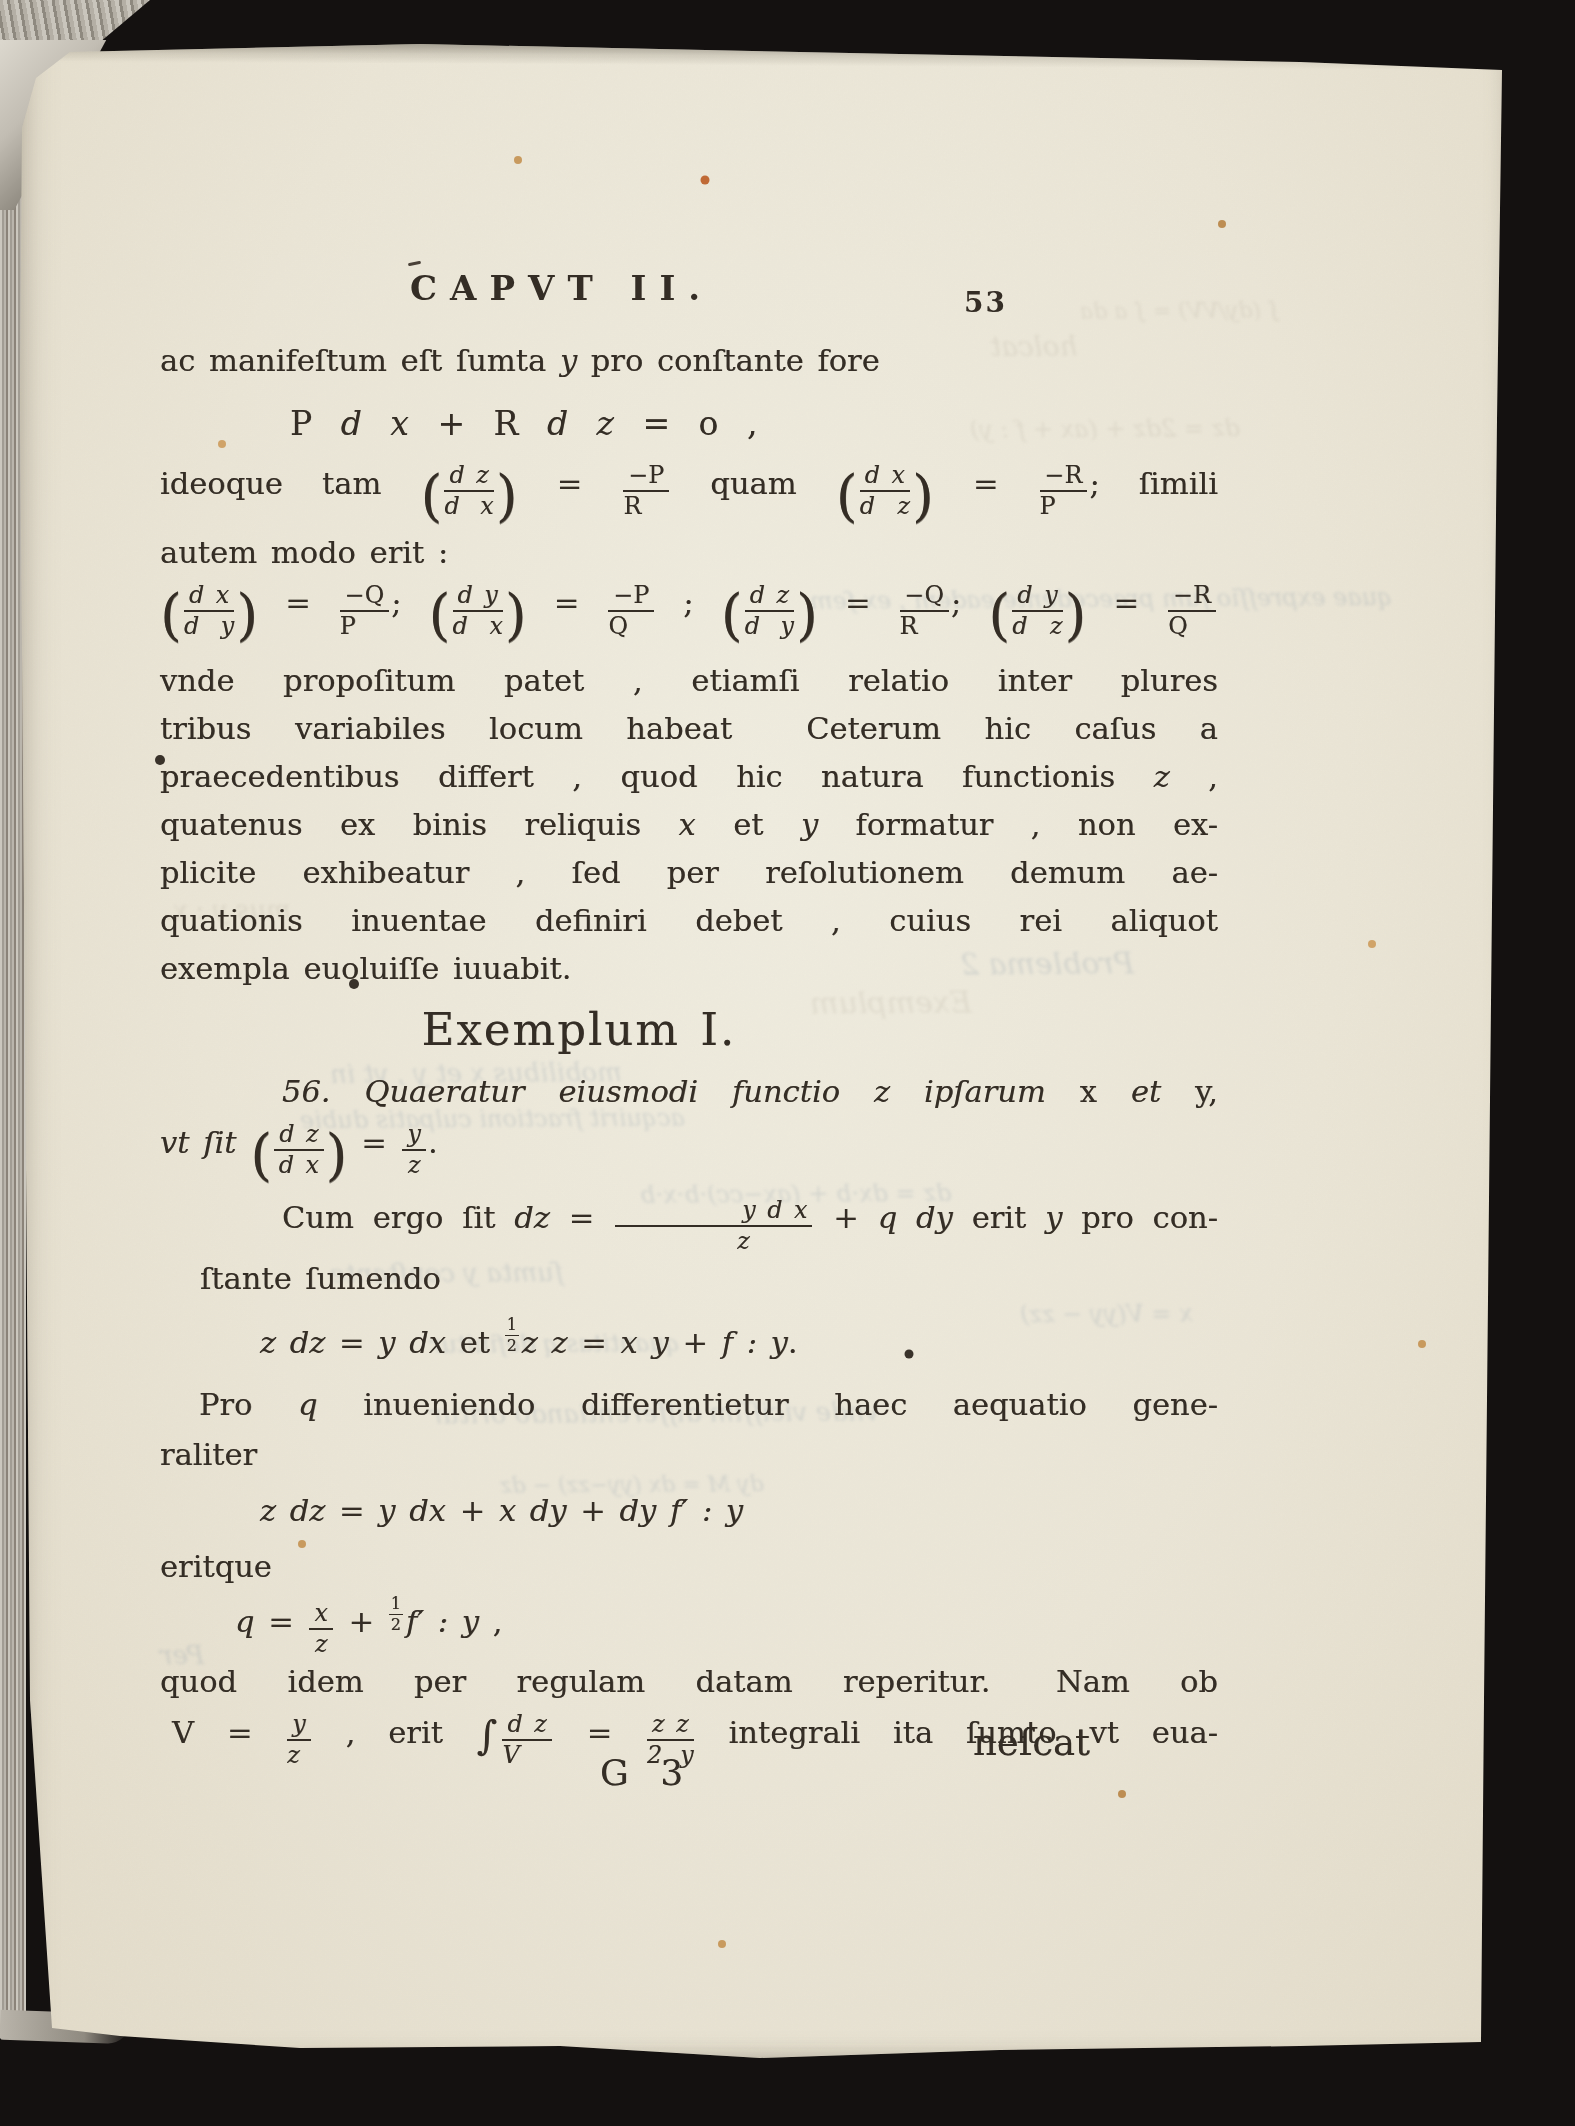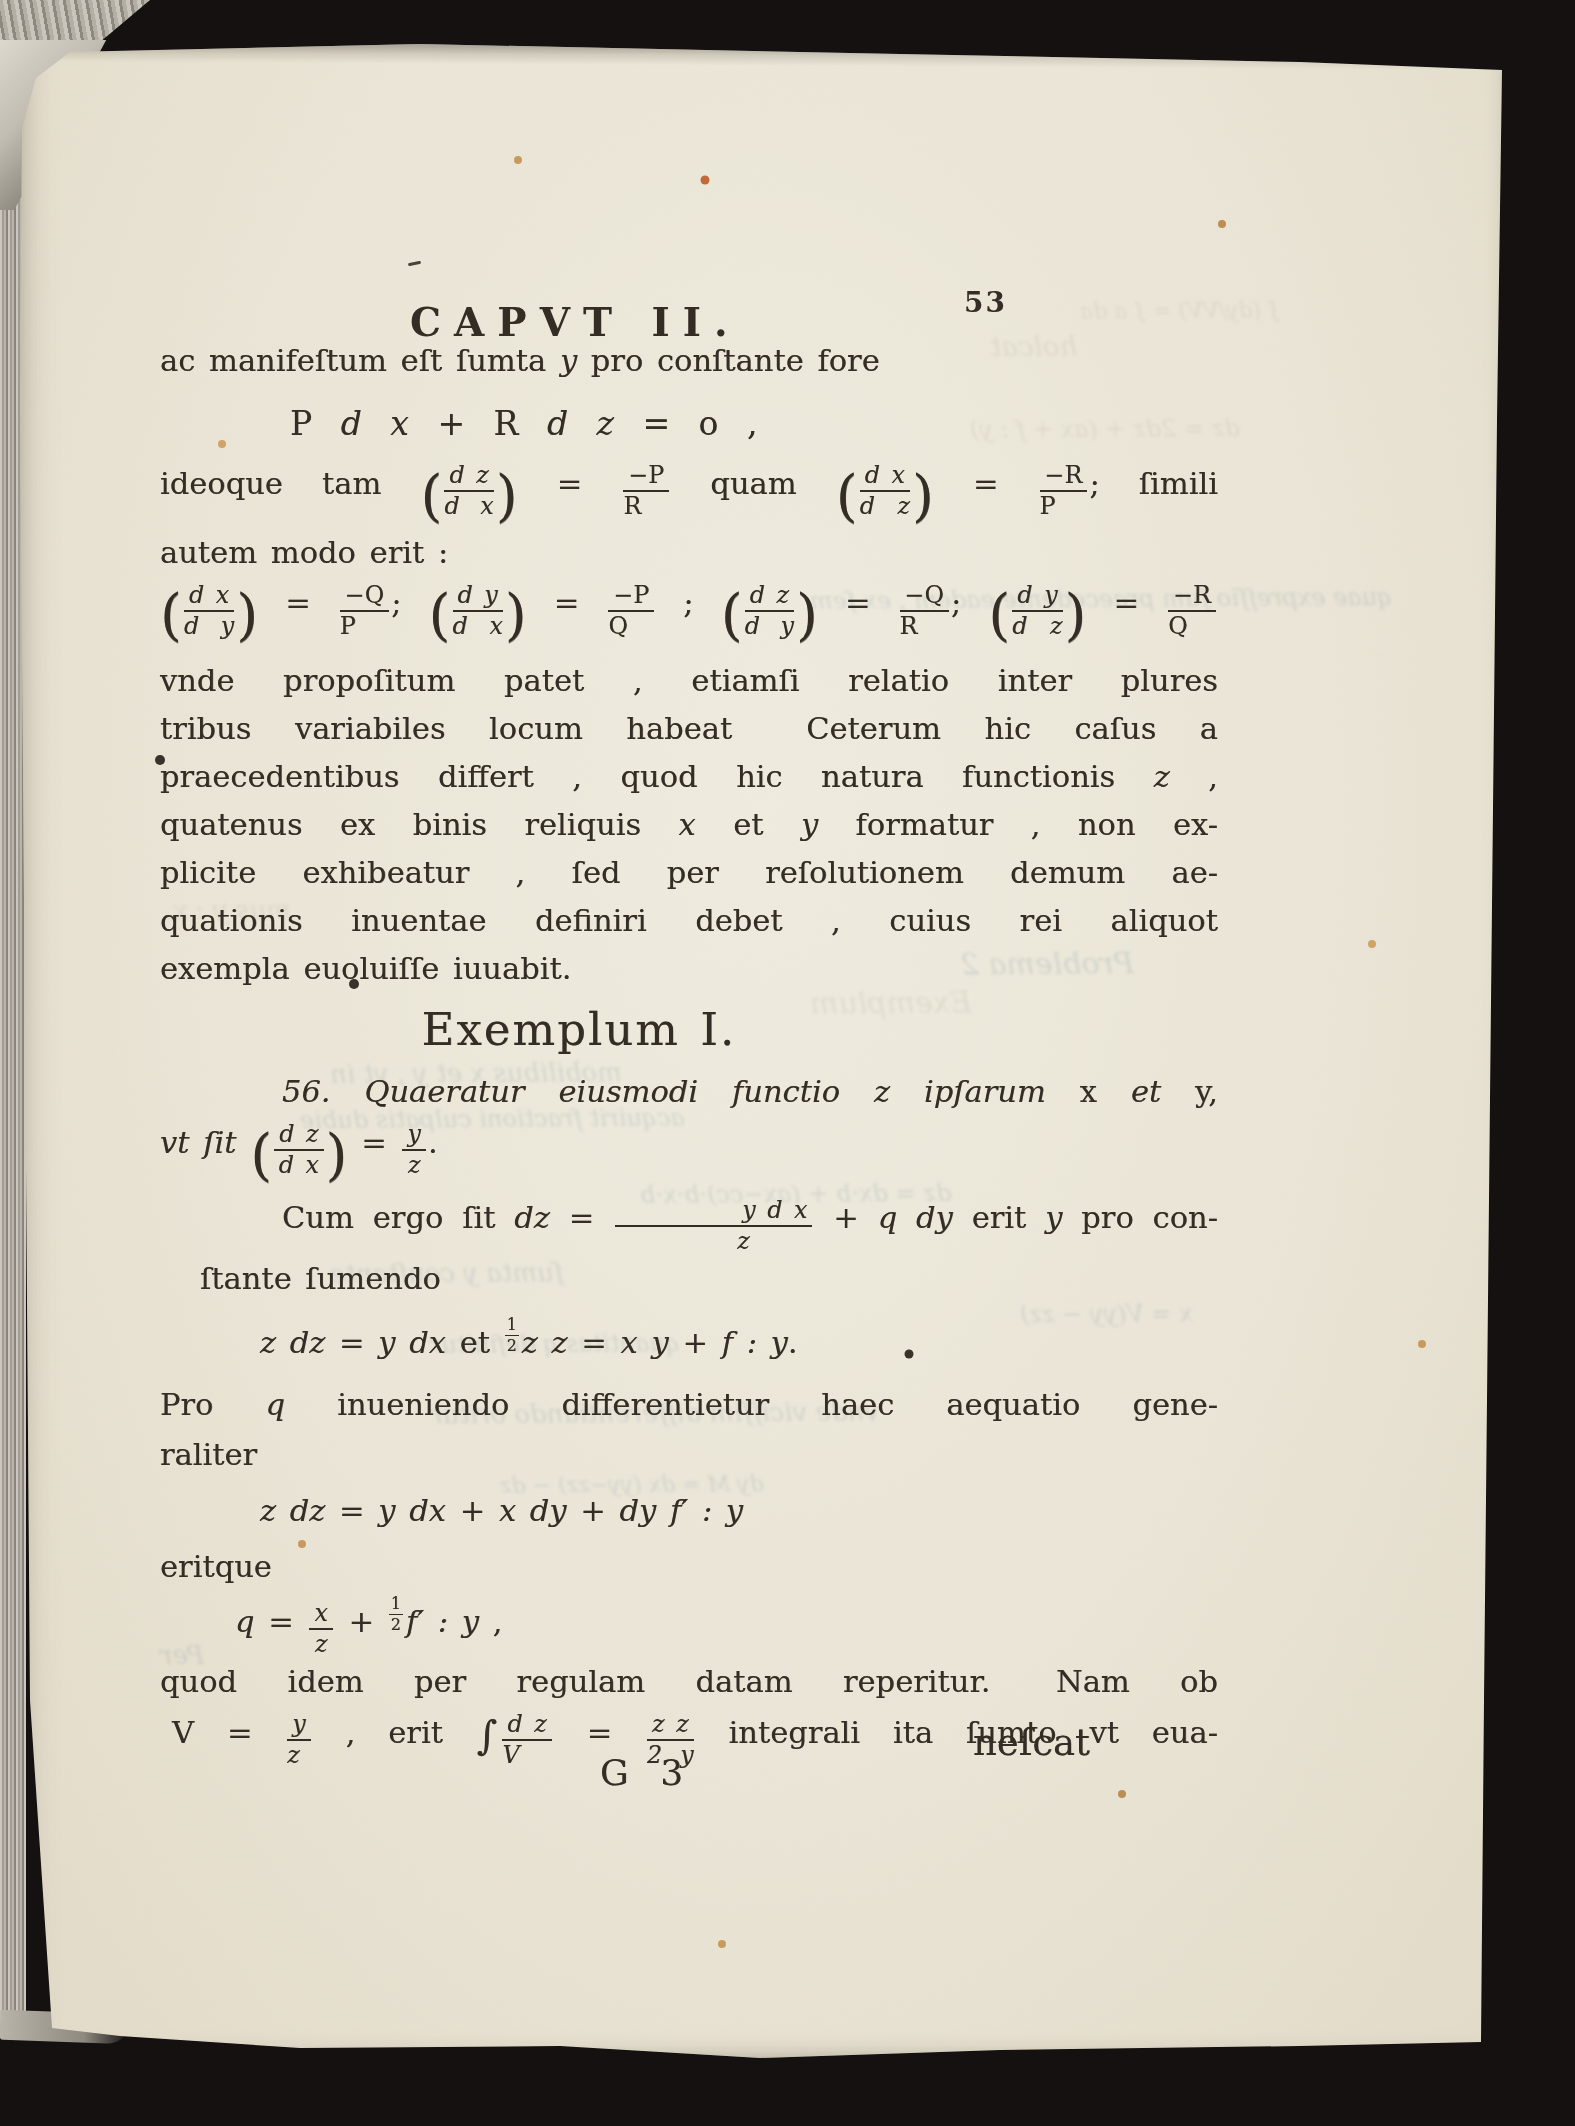--- a/index.html
+++ b/index.html
@@ -39,21 +39,21 @@
   .ghost.blue{color:#7e90a2;opacity:.22;}
   
   .specks{position:absolute;left:0;top:0;width:4px;height:4px;border-radius:50%;
     box-shadow:142px 720px 0 3px #39322a,336px 944px 0 3px #39322a,891px 1314px 0 2.5px #39322a,
       687px 140px 0 2.5px #c06a35,500px 120px 0 2px #c89a5e,1204px 184px 0 2px #bd8d52,
       284px 1504px 0 2px #c89a5e,1354px 904px 0 2px #d0a368,704px 1904px 0 2px #c89a5e,
       1104px 1754px 0 2px #bd8d52,204px 404px 0 2px #d0a368,1404px 1304px 0 2px #c89a5e;}
   .speck-dash{position:absolute;left:392px;top:224px;width:13px;height:3px;background:#4a4138;
     transform:rotate(-12deg);border-radius:2px;}
   
-  .running-header{position:absolute;left:394px;top:261px;font-size:39px;font-weight:bold;
+  .running-header{position:absolute;left:394px;top:230px;font-size:34px;font-weight:bold;
     letter-spacing:13px;text-align:center;}
   .page-number{position:absolute;left:948px;top:248px;font-size:28px;font-weight:bold;letter-spacing:2px;}
   
   .textblock{position:absolute;left:144px;top:298px;width:1058px;font-size:30.5px;
     word-spacing:4px;text-shadow:.3px .3px .4px rgba(40,33,25,.5);}
   .l{line-height:48px;}
   .it{font-style:italic;}
   .frac{display:inline-block;text-align:center;vertical-align:-0.85em;line-height:1.05;
     margin:0 2px;font-size:0.78em;}
   .frac .fn{display:block;padding:0 5px 2px;border-bottom:2.2px solid currentColor;}
@@ -71,21 +71,21 @@
   #lines .l:nth-child(4){line-height:50px;}
   #lines .l:nth-child(5){margin-top:-10px;line-height:70px;}
   #lines .l:nth-child(6){margin-top:6px;}
   #lines .l:nth-child(13){line-height:74px;font-size:45px;text-align:center;padding-right:220px;
     letter-spacing:2px;}
   #lines .l:nth-child(14){line-height:50px;text-indent:122px;}
   #lines .l:nth-child(15){margin-top:-6px;line-height:64px;}
   #lines .l:nth-child(16){margin-top:2px;line-height:58px;text-indent:122px;}
   #lines .l:nth-child(17){line-height:50px;margin-left:40px;}
   #lines .l:nth-child(18){margin-top:12px;line-height:54px;padding-left:100px;}
-  #lines .l:nth-child(19){margin-top:10px;line-height:50px;}
+  #lines .l:nth-child(19){margin-top:10px;line-height:50px;margin-left:39px;}
   #lines .l:nth-child(20){line-height:50px;}
   #lines .l:nth-child(21){margin-top:4px;line-height:54px;padding-left:100px;}
   #lines .l:nth-child(22){margin-top:4px;line-height:50px;}
   #lines .l:nth-child(23){line-height:60px;padding-left:75px;}
   #lines .l:nth-child(24){line-height:50px;}
   #lines .l:nth-child(25){margin-top:-6px;line-height:64px;margin-left:12px;}
   #lines .l:nth-child(3),#lines .l:nth-child(5),#lines .l:nth-child(6),#lines .l:nth-child(7),
   #lines .l:nth-child(8),#lines .l:nth-child(9),#lines .l:nth-child(10),#lines .l:nth-child(11),
   #lines .l:nth-child(14),#lines .l:nth-child(16),#lines .l:nth-child(19),#lines .l:nth-child(24),
   #lines .l:nth-child(25){text-align:justify;text-align-last:justify;}

